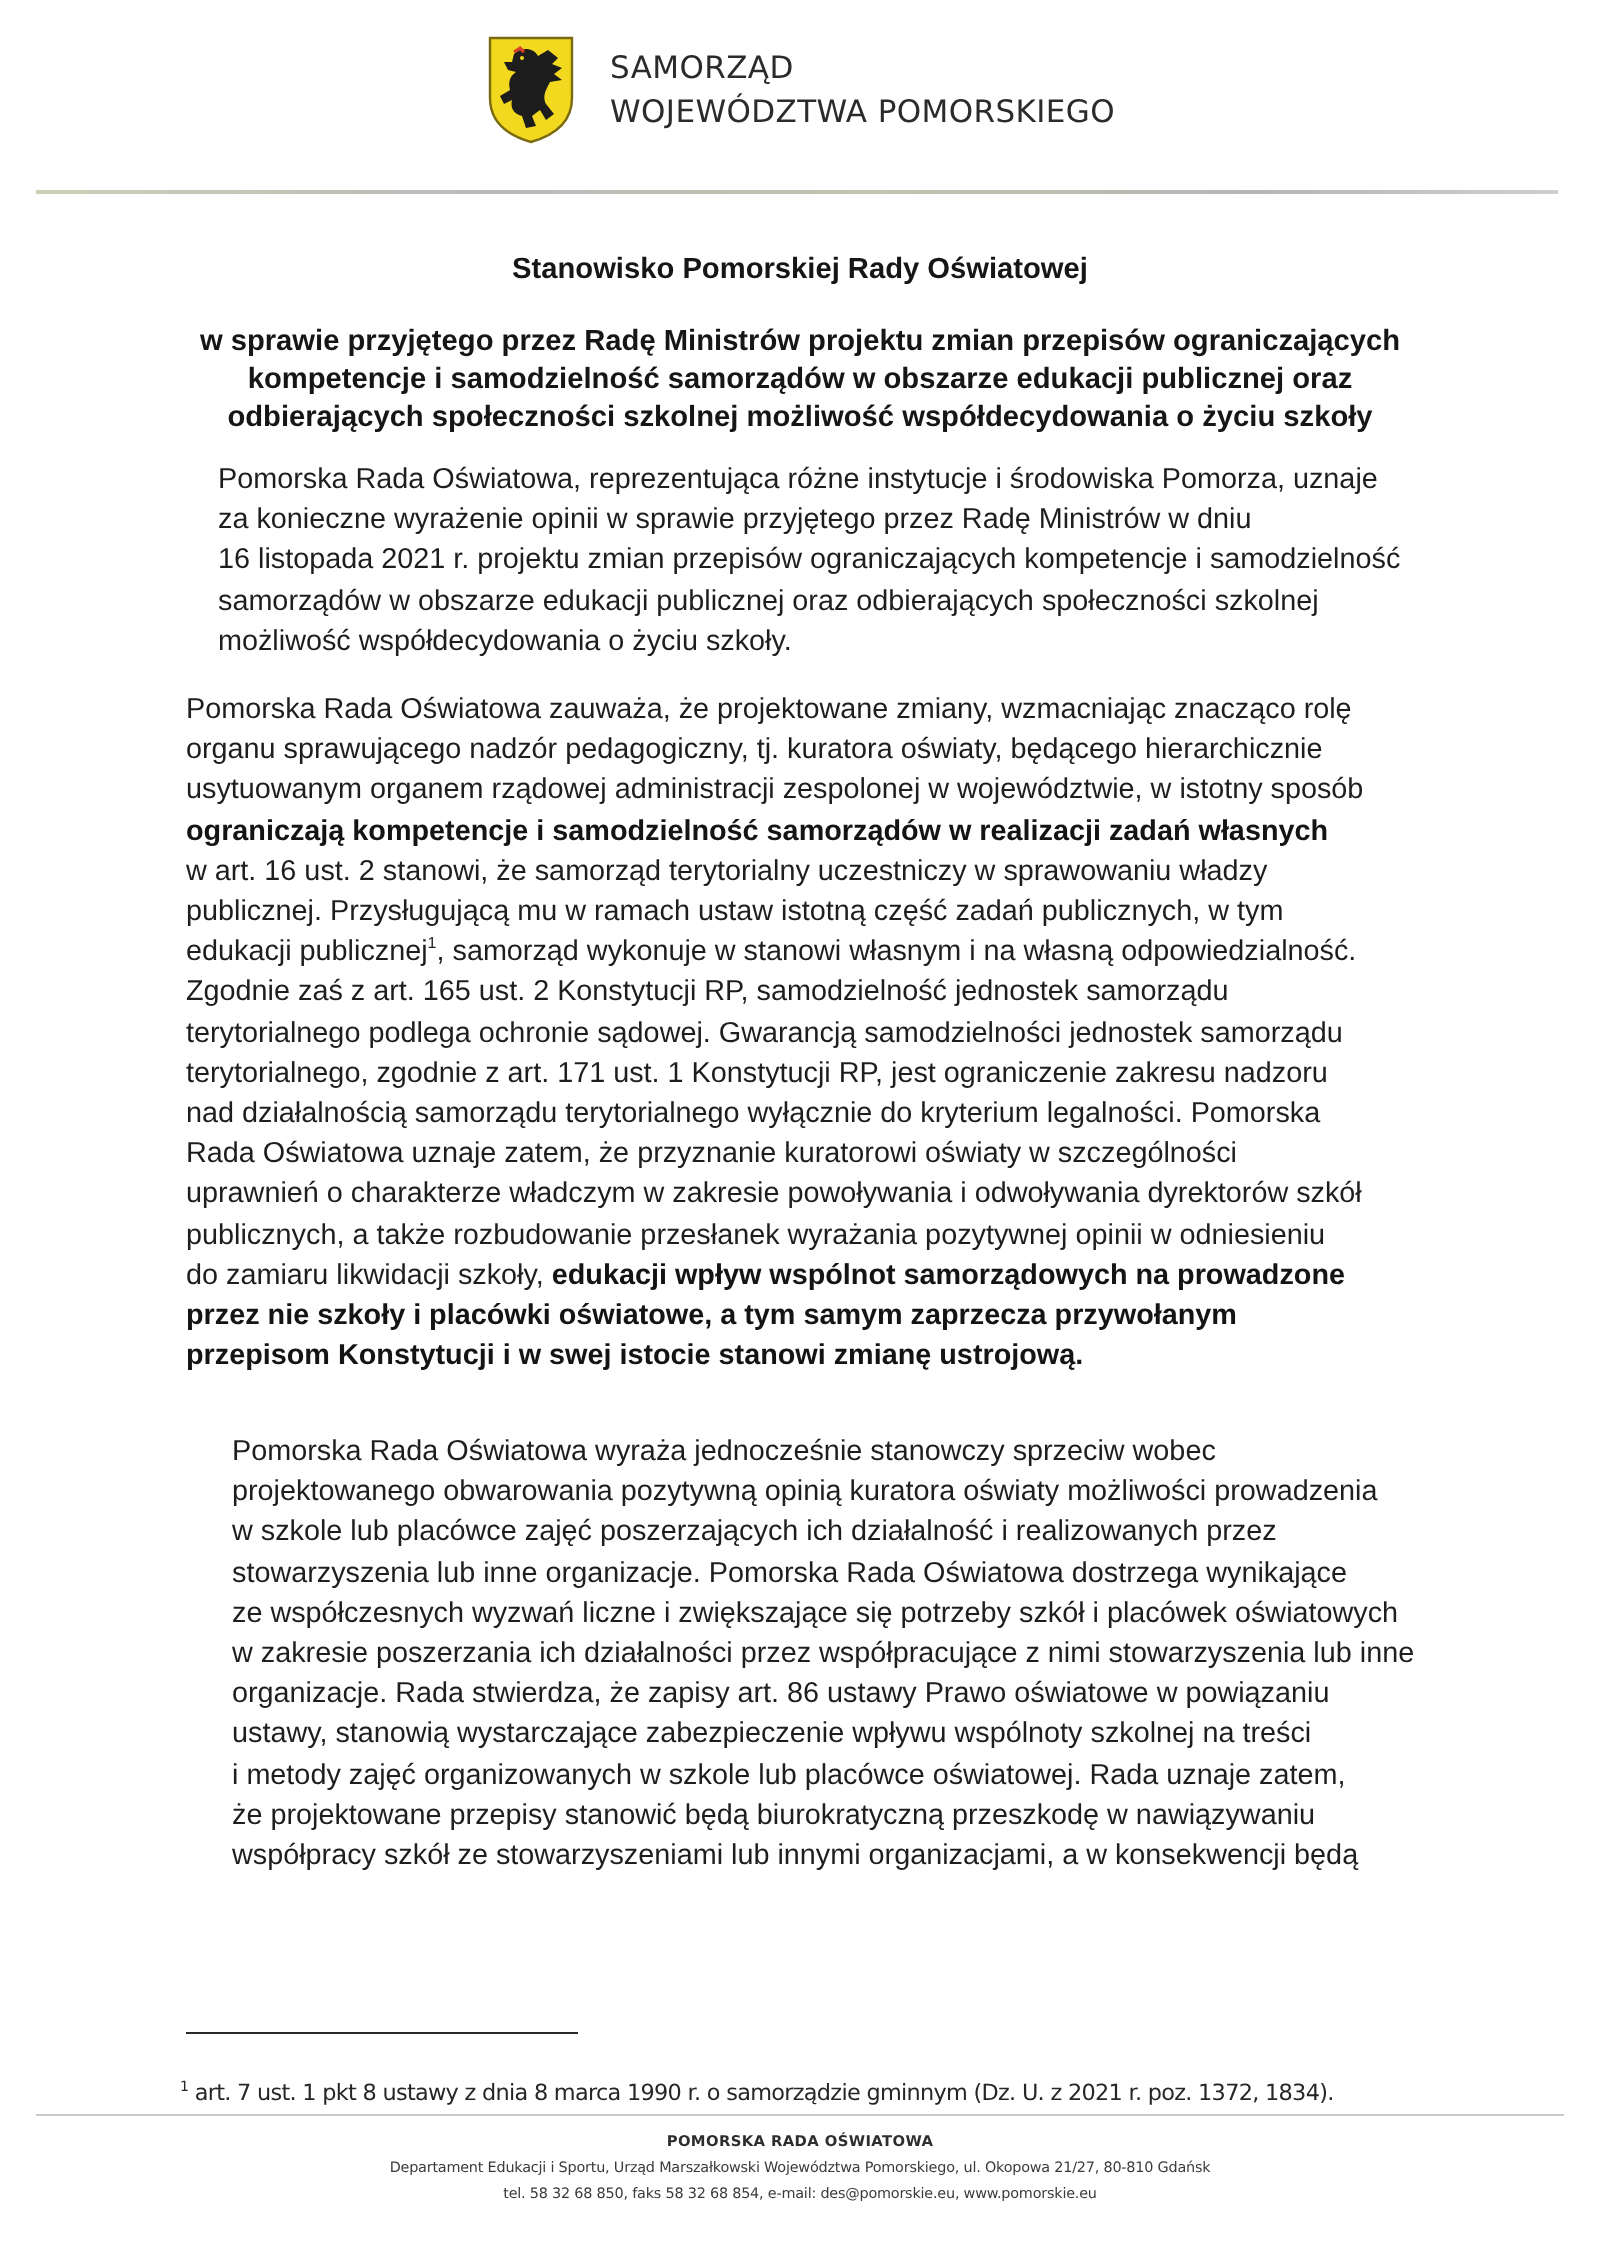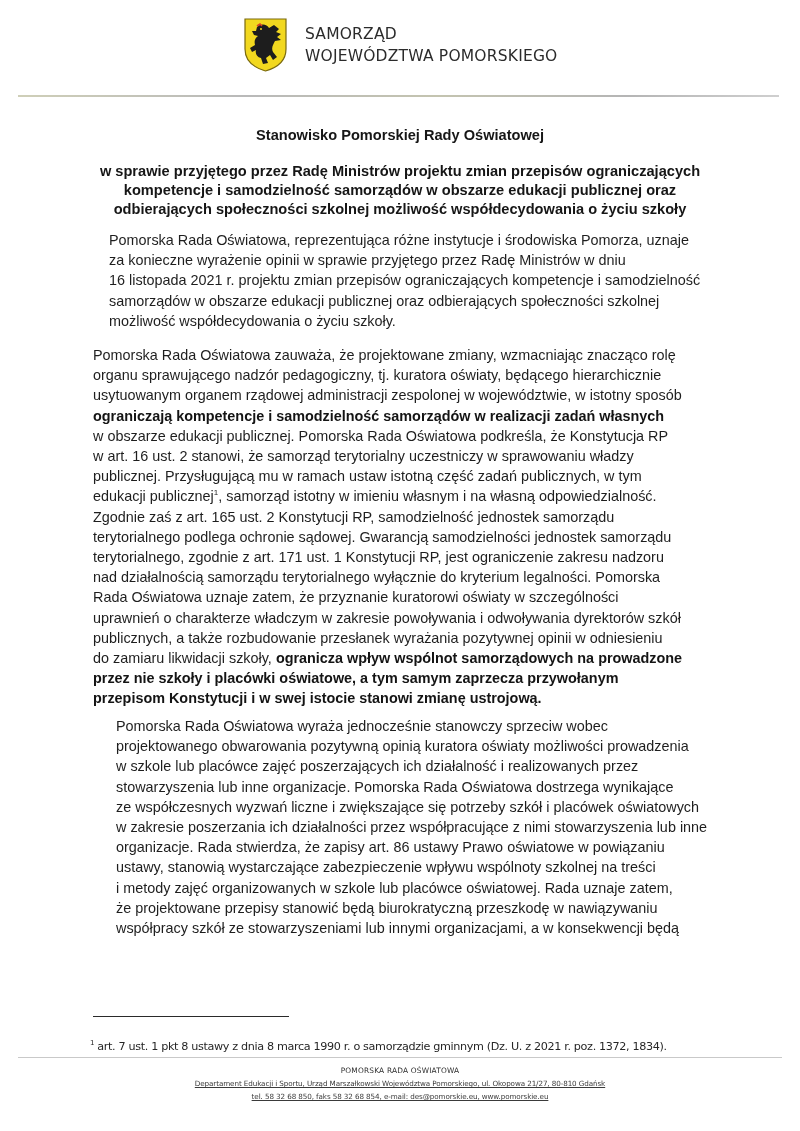--- a/index.html
+++ b/index.html
@@ -28,22 +28,22 @@
   sup { font-size: 8px; line-height: 0; vertical-align: super; }
 
   
   .fn-rule { position: absolute; left: 93px; width: 196px; top: 1016px; height: 1px; background: #2a2a2a; }
   .footnote { position: absolute; left: 90px; top: 1040px; font-family: "DejaVu Sans", sans-serif; font-size: 11.2px; letter-spacing: -0.35px; color: #262626; white-space: nowrap; }
   .footnote sup { font-size: 7px; }
   .footer-rule { position: absolute; left: 18px; right: 18px; top: 1057px; height: 1px; background: #c9c9c9; }
 
   
   .footer { position: absolute; left: 0; width: 800px; top: 1064px; text-align: center; font-family: "DejaVu Sans", sans-serif; color: #3a3a3a; }
-  .footer .f-org { font-size: 7.4px; font-weight: normal; letter-spacing: 0.2px; line-height: 13px; color: #2e2e2e; }
-  .footer .f-line { font-size: 7.2px; line-height: 13px; letter-spacing: -0.1px; white-space: nowrap; text-decoration: underline; }
+  .footer .f-org { font-size: 7.4px; font-weight: bold; letter-spacing: 0.2px; line-height: 13px; color: #2e2e2e; }
+  .footer .f-line { font-size: 7.2px; line-height: 13px; letter-spacing: -0.1px; white-space: nowrap; }
 </style>
 </head>
 <body>
 
 <div class="page">
 
   <div class="letterhead">
     <div class="crest">
       <svg width="45" height="55" viewBox="0 0 45 55">
         <path d="M2 2 H43 V32 C43 45 33 51 22.5 54 C12 51 2 45 2 32 Z" fill="#f2d81f" stroke="#7a6a10" stroke-width="1.2"></path>
@@ -73,32 +73,31 @@
     <span class="line">16 listopada 2021 r. projektu zmian przepisów ograniczających kompetencje i samodzielność</span>
     <span class="line">samorządów w obszarze edukacji publicznej oraz odbierających społeczności szkolnej</span>
     <span class="line">możliwość współdecydowania o życiu szkoły.</span>
   </div>
 
   <div class="body p2">
     <span class="line">Pomorska Rada Oświatowa zauważa, że projektowane zmiany, wzmacniając znacząco rolę</span>
     <span class="line">organu sprawującego nadzór pedagogiczny, tj. kuratora oświaty, będącego hierarchicznie</span>
     <span class="line">usytuowanym organem rządowej administracji zespolonej w województwie, w istotny sposób</span>
     <span class="line"><b>ograniczają kompetencje i samodzielność samorządów w realizacji zadań własnych</b></span>
-    <span class="line">w obszarze edukacji publicznej. Pomorska Rada Oświatowa podkreśla, że Konstytucja RP</span>
     <span class="line">w art. 16 ust. 2 stanowi, że samorząd terytorialny uczestniczy w sprawowaniu władzy</span>
     <span class="line">publicznej. Przysługującą mu w ramach ustaw istotną część zadań publicznych, w tym</span>
-    <span class="line"><span>edukacji publicznej</span><sup>1</sup><span>, samorząd istotny w imieniu własnym i na własną odpowiedzialność.</span></span>
+    <span class="line"><span>edukacji publicznej</span><sup>1</sup><span>, samorząd wykonuje w stanowi własnym i na własną odpowiedzialność.</span></span>
     <span class="line">Zgodnie zaś z art. 165 ust. 2 Konstytucji RP, samodzielność jednostek samorządu</span>
     <span class="line">terytorialnego podlega ochronie sądowej. Gwarancją samodzielności jednostek samorządu</span>
     <span class="line">terytorialnego, zgodnie z art. 171 ust. 1 Konstytucji RP, jest ograniczenie zakresu nadzoru</span>
     <span class="line">nad działalnością samorządu terytorialnego wyłącznie do kryterium legalności. Pomorska</span>
     <span class="line">Rada Oświatowa uznaje zatem, że przyznanie kuratorowi oświaty w szczególności</span>
     <span class="line">uprawnień o charakterze władczym w zakresie powoływania i odwoływania dyrektorów szkół</span>
     <span class="line">publicznych, a także rozbudowanie przesłanek wyrażania pozytywnej opinii w odniesieniu</span>
-    <span class="line"><span>do zamiaru likwidacji szkoły, </span><b>ogranicza wpływ wspólnot samorządowych na prowadzone</b></span>
+    <span class="line"><span>do zamiaru likwidacji szkoły, </span><b>edukacji wpływ wspólnot samorządowych na prowadzone</b></span>
     <span class="line"><b>przez nie szkoły i placówki oświatowe, a tym samym zaprzecza przywołanym</b></span>
     <span class="line"><b>przepisom Konstytucji i w swej istocie stanowi zmianę ustrojową.</b></span>
   </div>
 
   <div class="body p3">
     <span class="line">Pomorska Rada Oświatowa wyraża jednocześnie stanowczy sprzeciw wobec</span>
     <span class="line">projektowanego obwarowania pozytywną opinią kuratora oświaty możliwości prowadzenia</span>
     <span class="line">w szkole lub placówce zajęć poszerzających ich działalność i realizowanych przez</span>
     <span class="line">stowarzyszenia lub inne organizacje. Pomorska Rada Oświatowa dostrzega wynikające</span>
     <span class="line">ze współczesnych wyzwań liczne i zwiększające się potrzeby szkół i placówek oświatowych</span>

